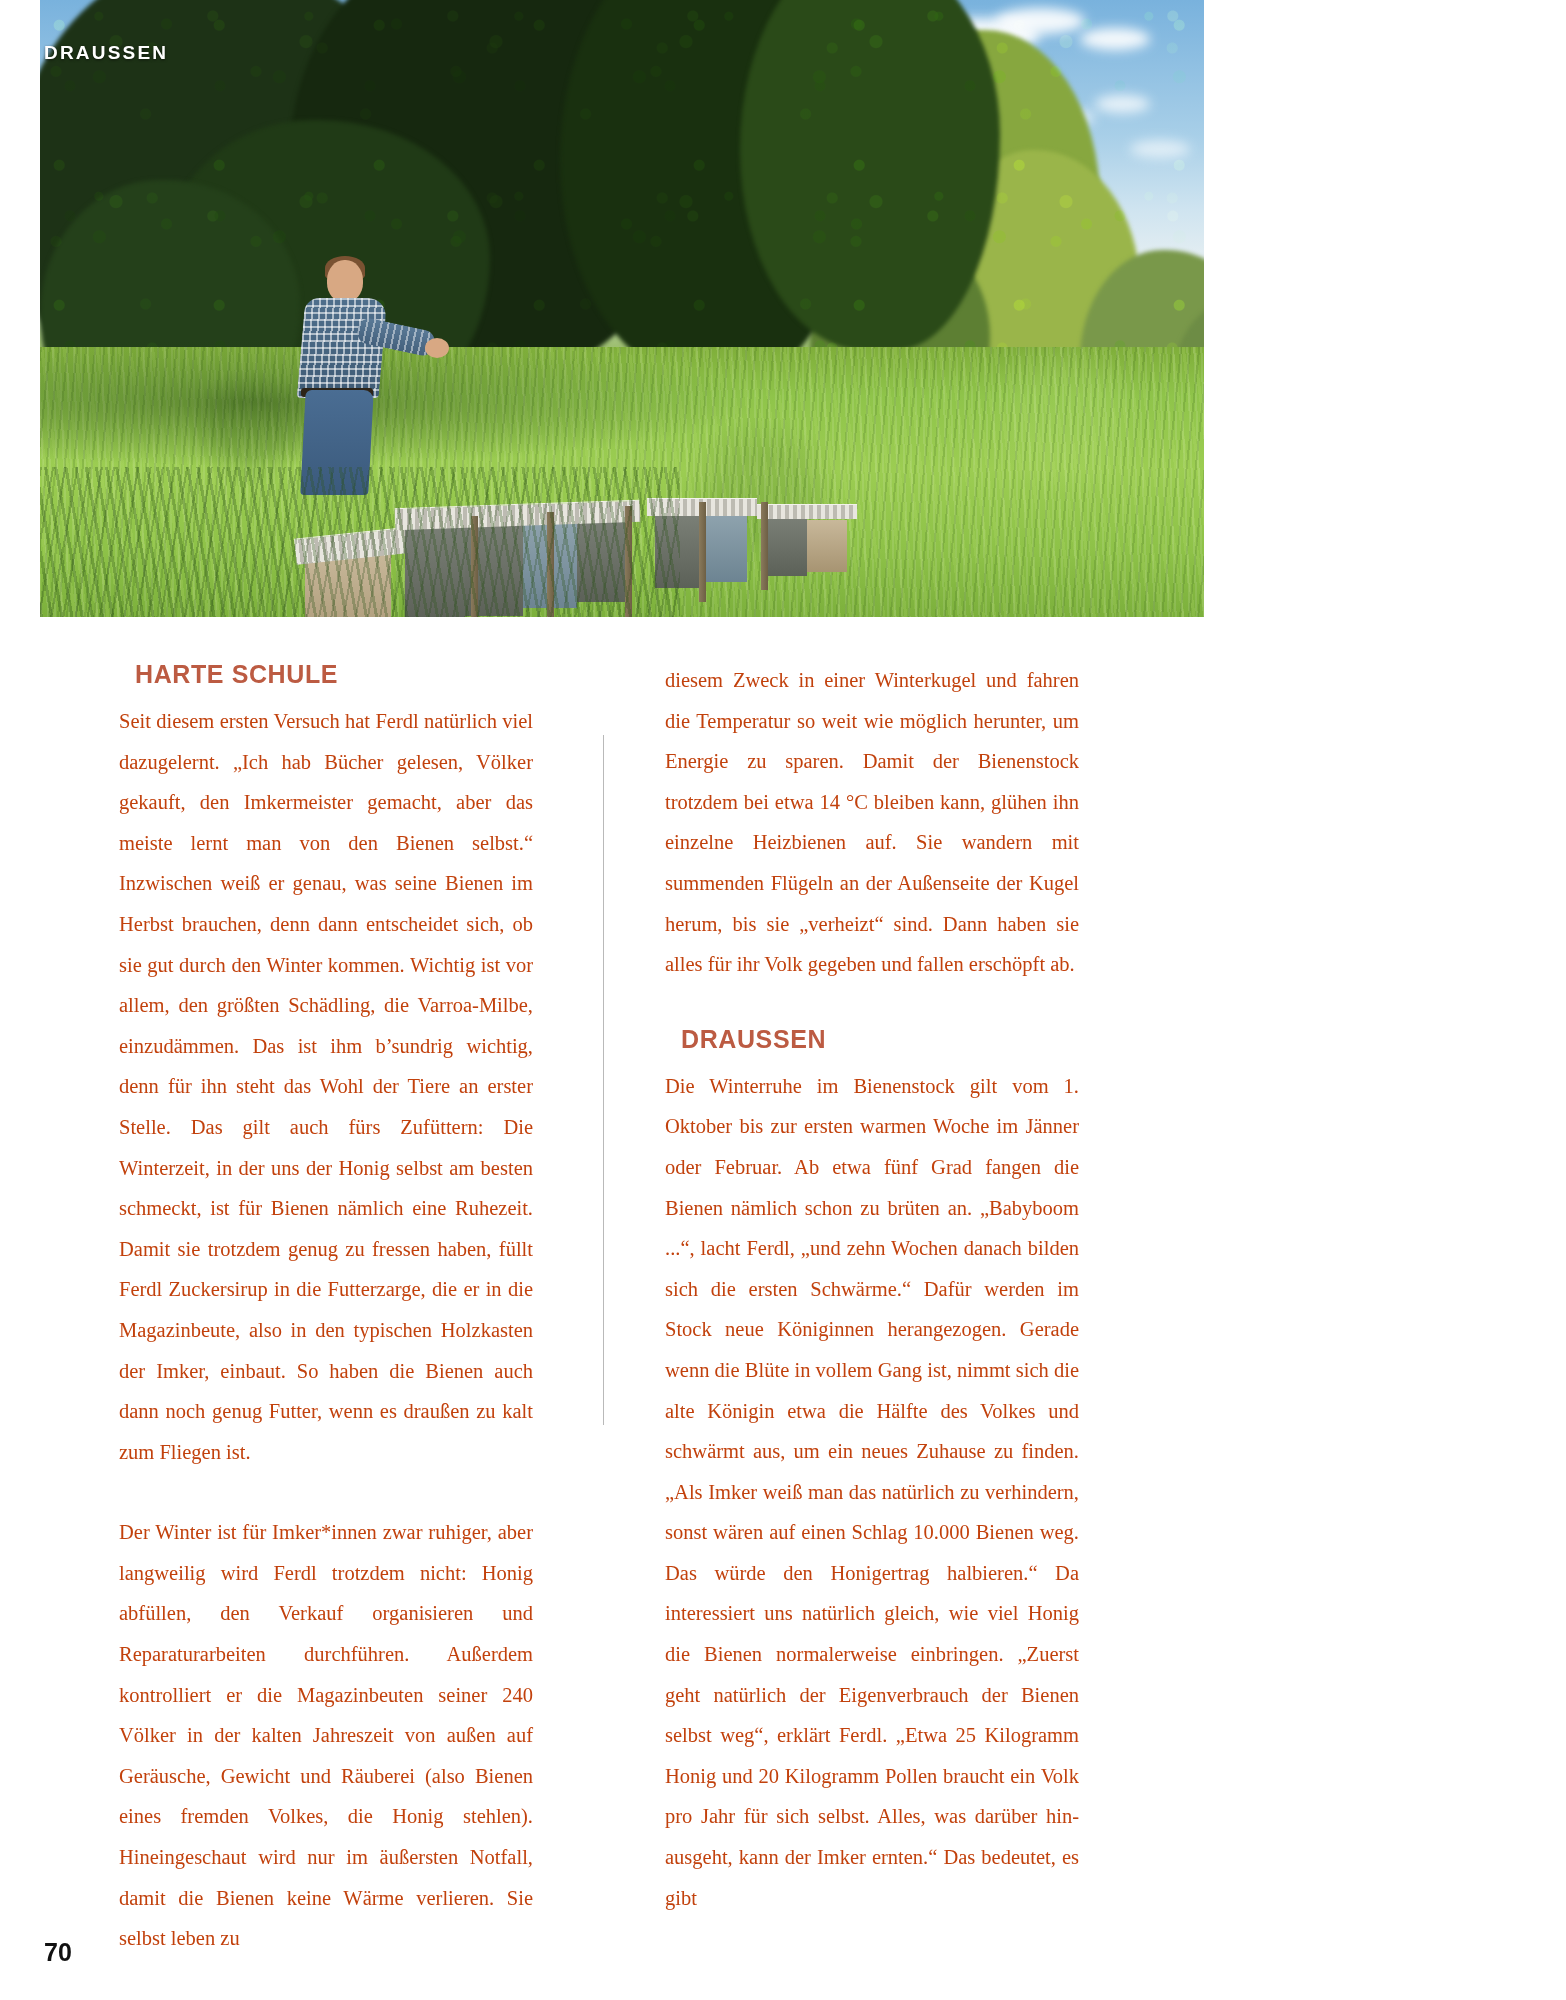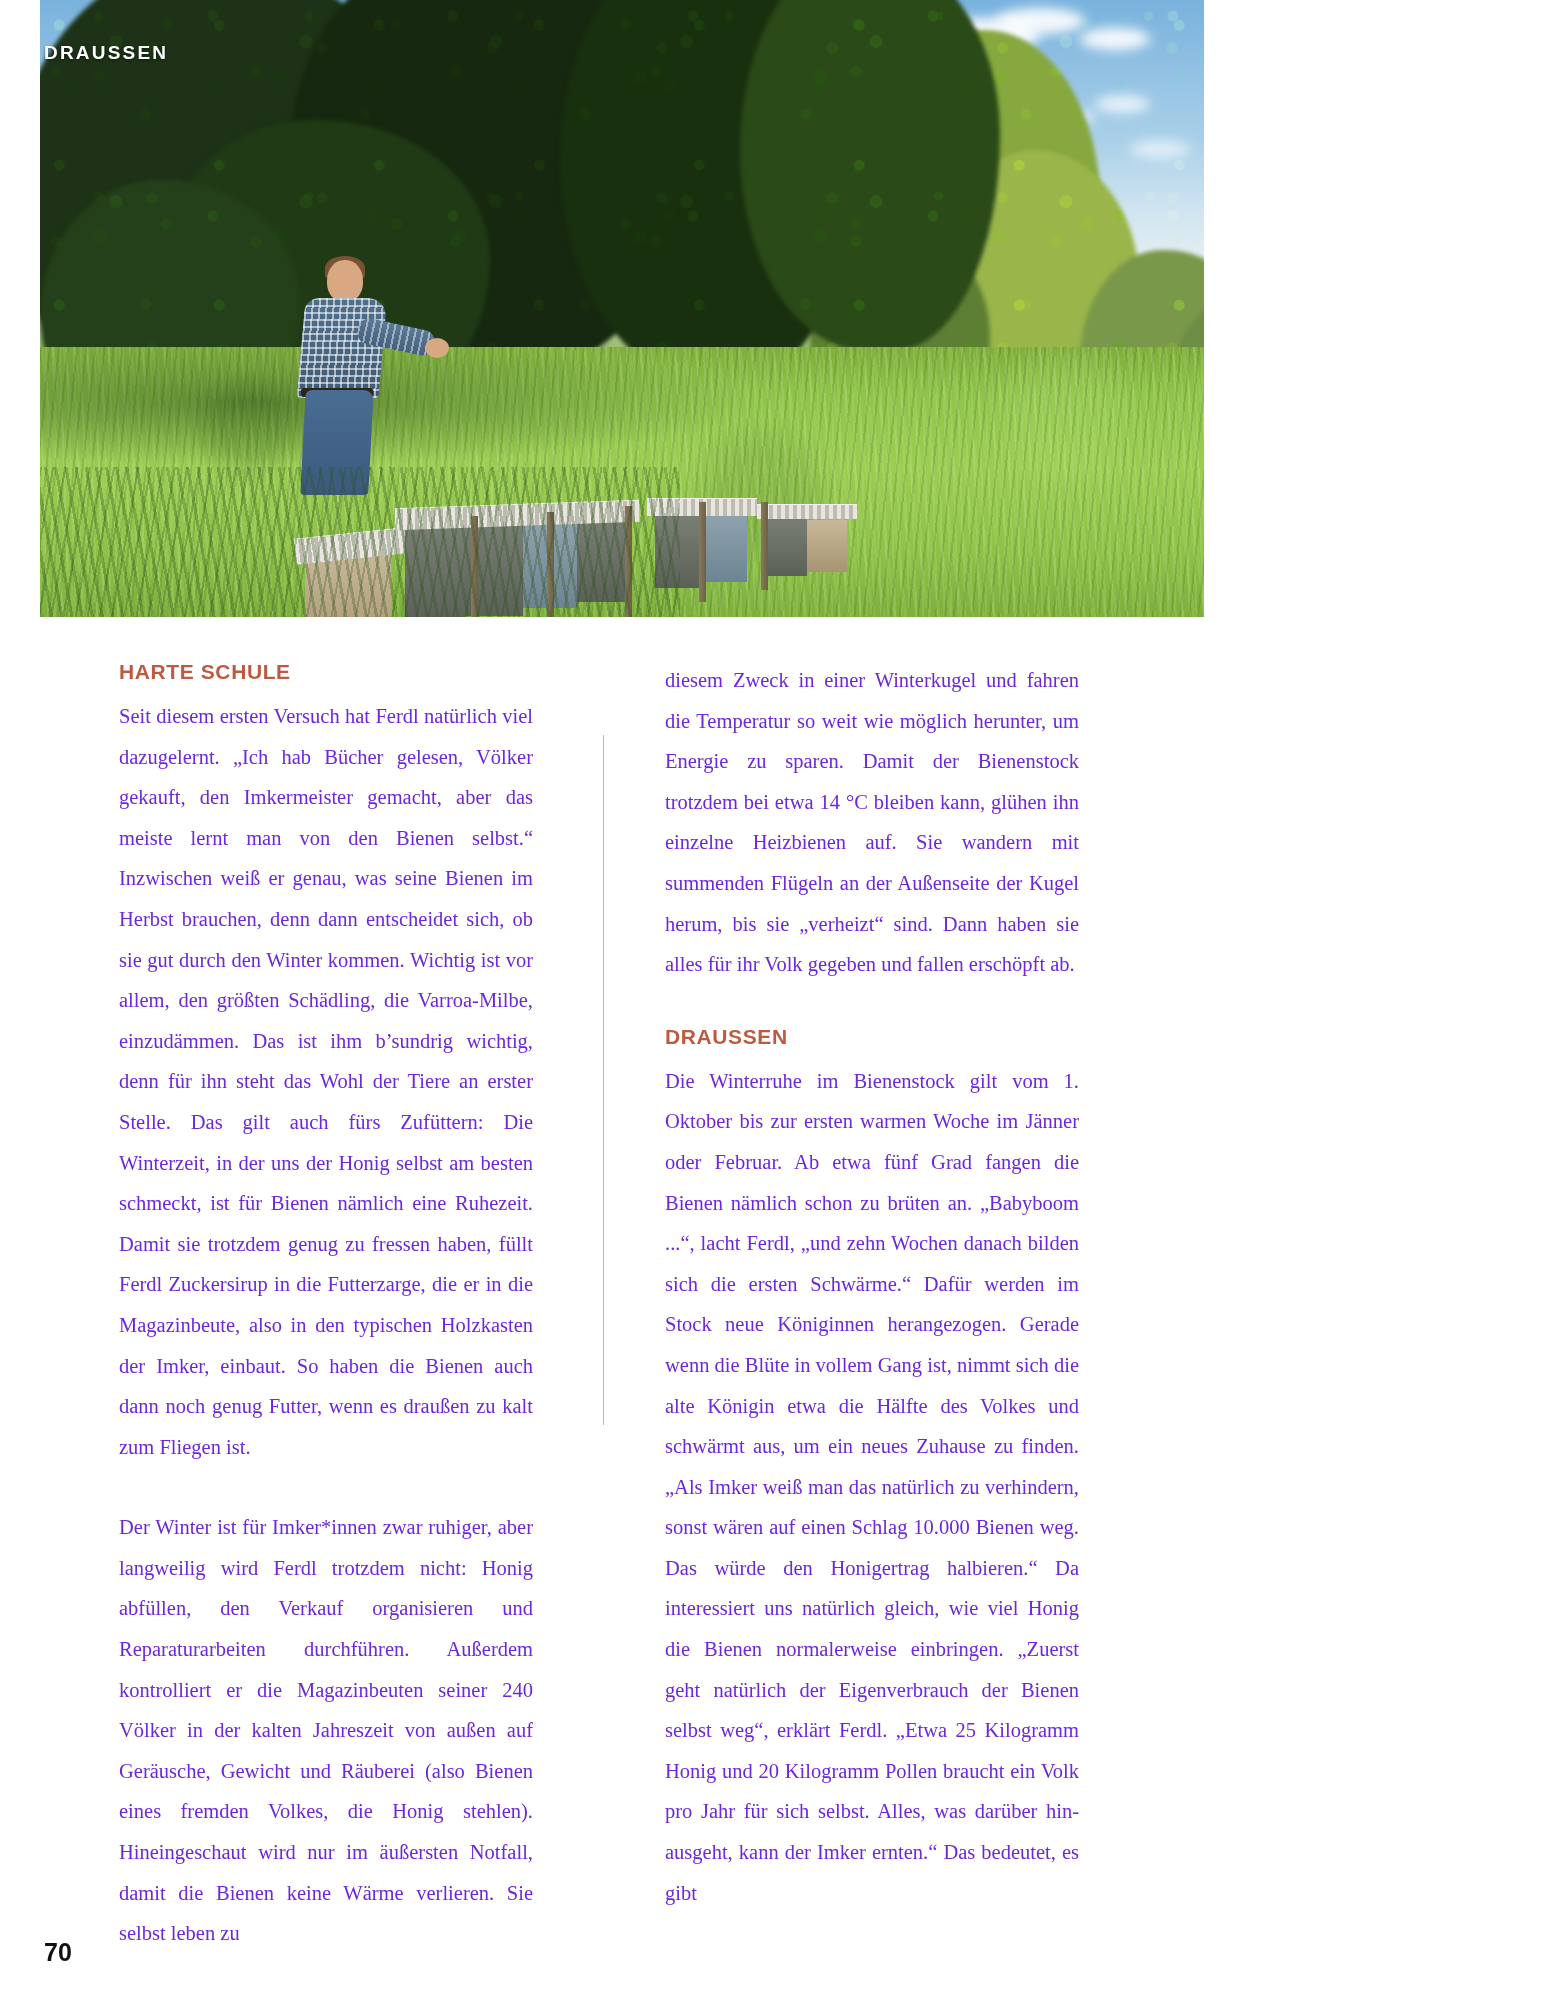--- a/index.html
+++ b/index.html
@@ -224,31 +224,32 @@
     left: 603px;
     top: 75px;
     width: 1px;
     height: 690px;
     background: #b9b9b9;
   }
 
   .section-head {
     color: #bc5b42;
     font-family: "Liberation Sans", sans-serif;
-    font-size: 21px;
+    font-size: 25px;
     font-weight: 700;
     letter-spacing: .6px;
     margin-bottom: 12px;
+    margin-left: 16px;
   }
 
   .para {
     font-family: "Liberation Serif", serif;
     font-size: 20.5px;
     line-height: 40.6px;
-    color: #6d28d9;
+    color: #c2410c;
     text-align: justify;
     text-justify: inter-word;
     hyphens: manual;
   }
   .para + .para { margin-top: 40px; }
   .section-head.spaced { margin-top: 40px; }
 
   
   .folio {
     position: absolute;

